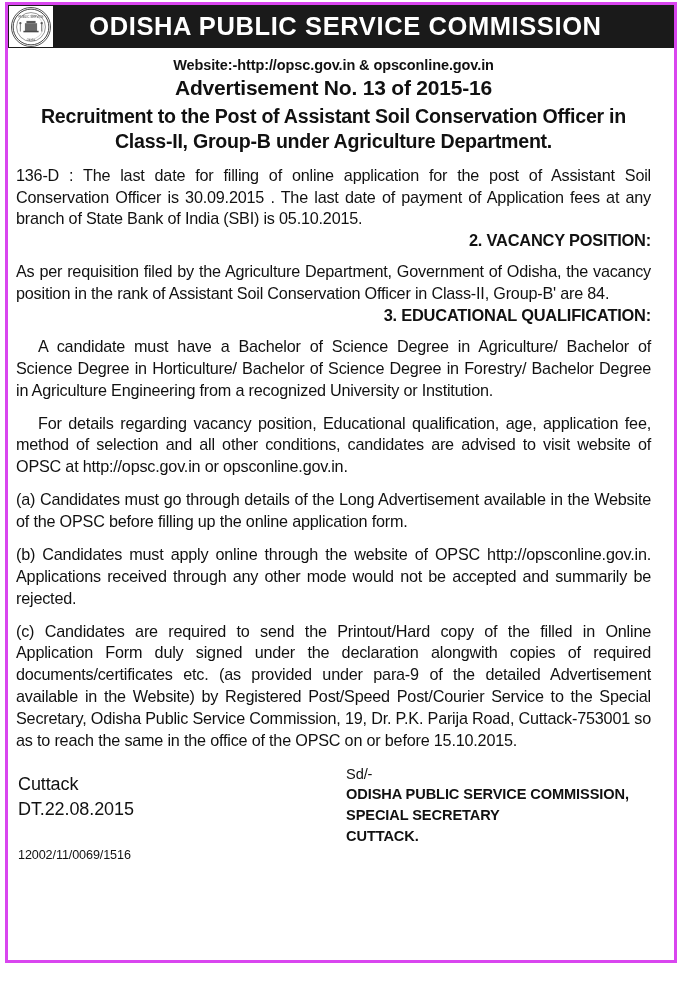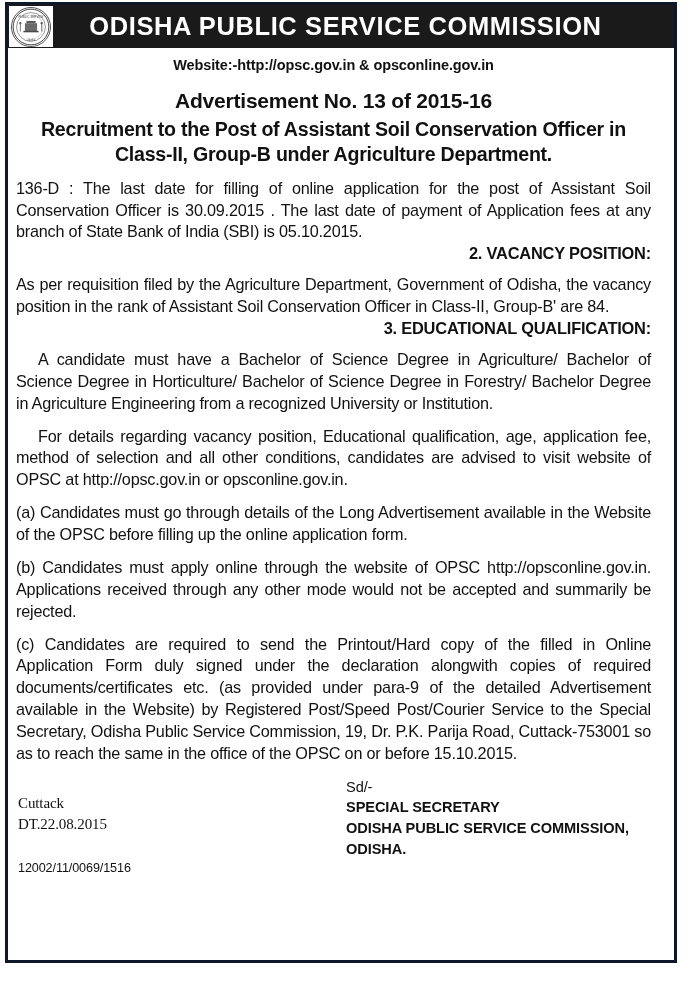--- a/index.html
+++ b/index.html
@@ -15,21 +15,21 @@
     overflow: hidden;
   }
 
   
   #ad-frame {
     position: absolute;
     left: 5px;
     top: 2px;
     width: 672px;
     height: 961px;
-    border: 3px solid #0f172a;
+    border: 3px solid #d946ef;
     box-sizing: border-box;
     background: #ffffff;
   }
 
   
   .masthead {
     position: relative;
     height: 43px;
     background: #1a1a1a;
     display: flex;
@@ -76,21 +76,21 @@
     font-weight: bold;
     letter-spacing: -0.1px;
     margin-top: 5px;
     margin-bottom: 2px;
   }
   .advt-no {
     text-align: center;
     font-size: 21px;
     font-weight: bold;
     letter-spacing: -0.2px;
-    margin-top: 16px;
+    margin-top: 3px;
     margin-bottom: 4px;
   }
   .recruit-title {
     text-align: center;
     font-size: 19.6px;
     font-weight: bold;
     line-height: 1.27;
     letter-spacing: -0.25px;
     margin-top: 4px;
     margin-bottom: 6px;
@@ -119,25 +119,24 @@
 
   
   .footer {
     margin-top: 12px;
     position: relative;
     min-height: 92px;
   }
   .footer-left {
     position: absolute;
     left: 2px;
-    top: 16px;
-    font-size: 15px;
+    top: 8px;
+    font-size: 18px;
     line-height: 1.42;
     letter-spacing: -0.1px;
-    font-family: Liberation Serif, serif;
   }
   .ref-no {
     position: absolute;
     left: 2px;
     top: 84px;
     font-size: 12.6px;
     letter-spacing: -0.1px;
   }
   .footer-right {
     position: absolute;
@@ -208,20 +207,20 @@
     <p class="para">(c) Candidates are required to send the Printout/Hard copy of the filled in Online Application Form duly signed under the declaration alongwith copies of required documents/certificates etc. (as provided under para-9 of the detailed Advertisement available in the Website) by Registered Post/Speed Post/Courier Service to the Special Secretary, Odisha Public Service Commission, 19, Dr. P.K. Parija Road, Cuttack-753001 so as to reach the same in the office of the OPSC on or before 15.10.2015.</p>
 
     <div class="footer">
       <div class="footer-left">
         <div>Cuttack</div>
         <div>DT.22.08.2015</div>
       </div>
       <div class="ref-no">12002/11/0069/1516</div>
       <div class="footer-right">
         <div class="sd">Sd/-</div>
+        <div class="bold">ODISHA PUBLIC SERVICE COMMISSION,</div>
         <div class="bold">SPECIAL SECRETARY</div>
-        <div class="bold">ODISHA PUBLIC SERVICE COMMISSION,</div>
-        <div class="bold">ODISHA.</div>
+        <div class="bold">CUTTACK.</div>
       </div>
     </div>
 
   </div>
 </div>
 
 </body></html>

